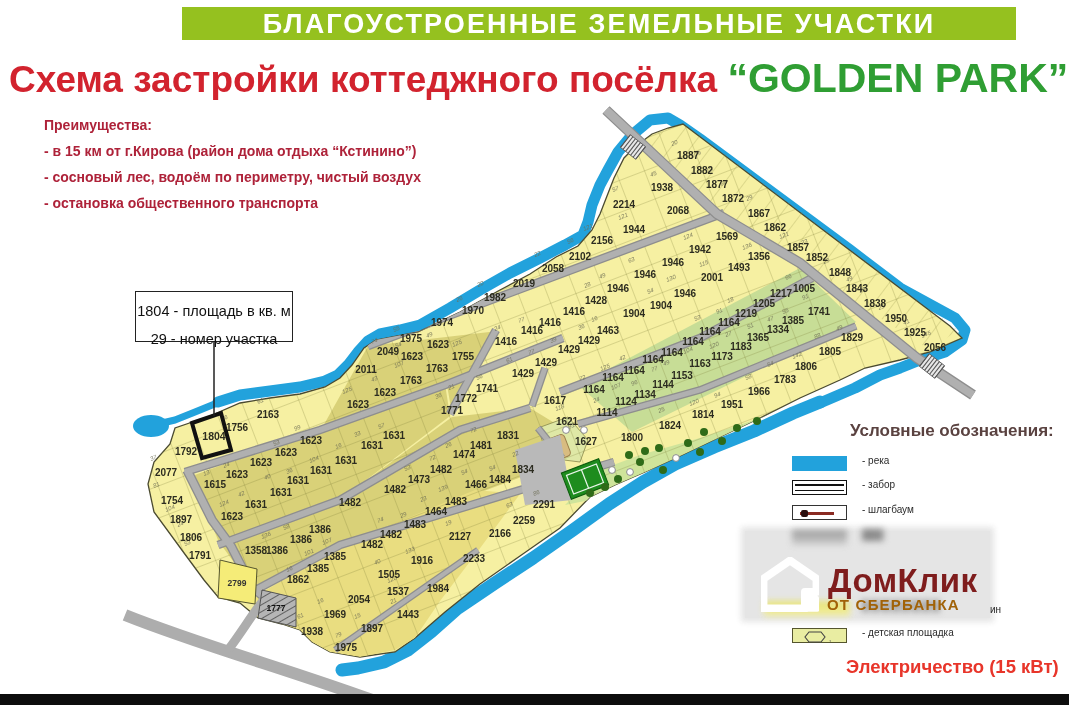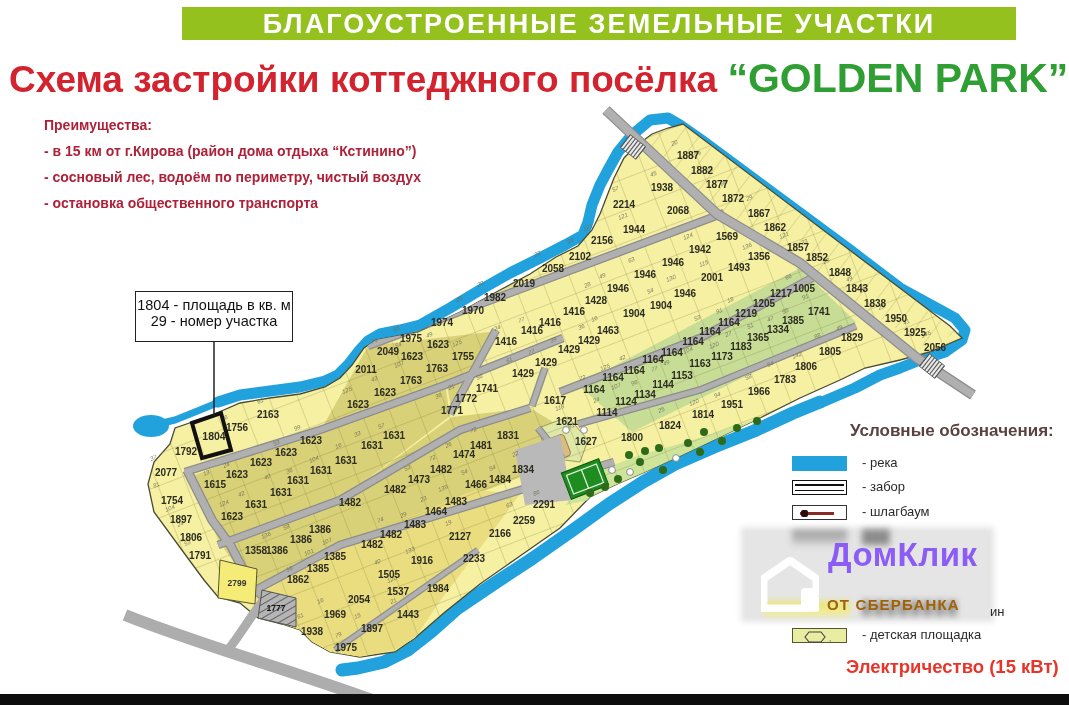--- a/index.html
+++ b/index.html
@@ -1,29 +1,29 @@
 <!DOCTYPE html>
 <html><head><meta charset="utf-8"><style>
 *{margin:0;padding:0;box-sizing:border-box}
 html,body{width:1069px;height:705px;background:#fff;font-family:"Liberation Sans",sans-serif;overflow:hidden;position:relative}
 .topbar{position:absolute;left:182px;top:7px;width:834px;height:33px;background:#95c11f;color:#fff;
  font-weight:bold;font-size:27px;text-align:center;line-height:34px;letter-spacing:2.1px}
 .title{position:absolute;left:9px;top:55px;width:1061px;white-space:nowrap;font-size:37px;color:#d2232e;font-weight:bold}
 .title .gp{color:#2f9e33;font-size:41px}
 .adv{position:absolute;left:44px;top:112px;font-size:14px;font-weight:bold;color:#ae2239;line-height:26px}
 .callout{position:absolute;left:135px;top:291px;width:158px;height:51px;border:1.5px solid #222;background:#fff;
- font-size:14.5px;color:#111;text-align:center;padding-top:5px;line-height:16px}
+ font-size:14.5px;color:#111;text-align:center;padding-top:5px;line-height:28px}
 .legend{position:absolute;left:792px;top:421px;width:276px}
 .ltitle{font-size:17px;font-weight:bold;color:#5a4240;position:absolute;left:58px;top:0px;width:220px;white-space:nowrap}
 .lrow{position:absolute;left:0}
 .sw{position:absolute;left:0;width:55px;height:15px}
-.ltx{position:absolute;left:70px;top:-1px;font-size:13px;color:#2a2a2a;white-space:nowrap}
+.ltx{position:absolute;left:70px;top:-1px;font-size:10px;color:#2a2a2a;white-space:nowrap}
 .blk{position:absolute;left:0;right:0;bottom:0;height:11px;background:#0d0d0d;width:1069px}
 .logopanel{position:absolute;left:745px;top:531px;width:245px;height:87px;background:#e4e4e4;opacity:0.95;box-shadow:0 0 6px 4px #e4e4e4}
-.logotxt{position:absolute;left:828px;top:538px;color:#8b5cf6;font-weight:bold;font-size:33px;line-height:1;letter-spacing:0.5px}
+.logotxt{position:absolute;left:828px;top:564px;color:#7f1d1d;font-weight:bold;font-size:33px;line-height:1;letter-spacing:0.5px}
 .logosub{position:absolute;left:827px;top:596px;color:#a16207;font-weight:bold;font-size:15px;letter-spacing:1.2px}
 .elec{position:absolute;left:846px;top:656px;font-size:18.5px;font-weight:bold;color:#e8352a;white-space:nowrap}
 .blurred{filter:blur(3px)}
 </style></head><body>
 <svg width="1069" height="705" viewBox="0 0 1069 705" style="position:absolute;left:0;top:0">
 <defs>
 <pattern id="mesh" width="27" height="30" patternUnits="userSpaceOnUse" patternTransform="rotate(-21)">
         <path d="M0 0H27M0 0V30" stroke="#7a7a35" stroke-width="0.8" fill="none" opacity="0.65"></path>
       </pattern>
 <clipPath id="devclip">

